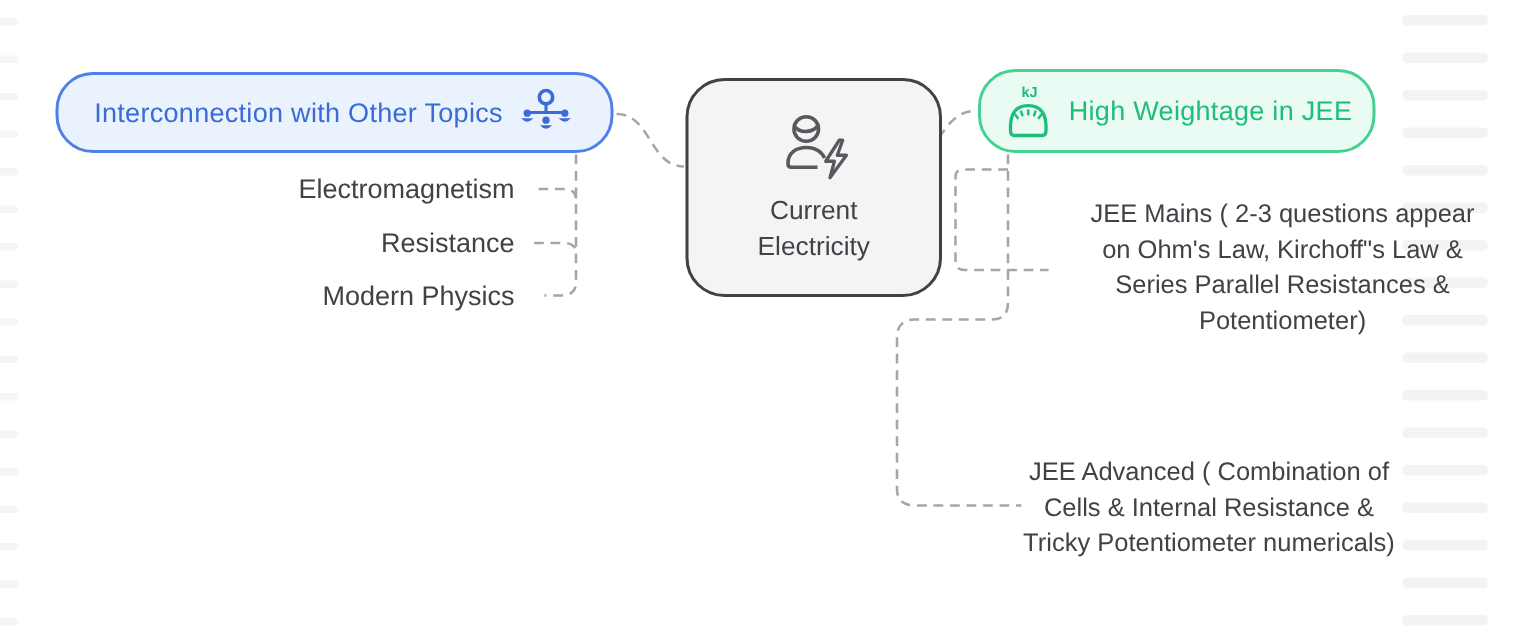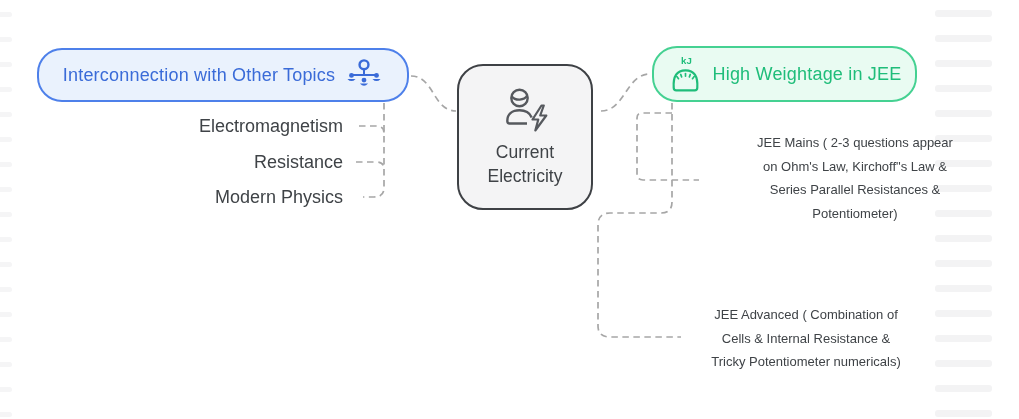--- a/index.html
+++ b/index.html
@@ -25,37 +25,37 @@
   }
   #left-topic .pill-label{color:var(--blue-text);font-size:18px;letter-spacing:.2px;white-space:nowrap;}
   #right-topic{
     left:652px;top:46px;width:265px;height:56px;
     background:var(--green-bg);border:2px solid var(--green-border);
   }
   #right-topic .pill-label{color:var(--green-text);font-size:18px;letter-spacing:.2px;white-space:nowrap;}
 
   
   #center-node{
-    left:457px;top:64px;width:136px;height:146px;
+    left:457px;top:52px;width:171px;height:146px;
     background:var(--center-bg);border:2.5px solid var(--center-border);
     border-radius:26px;flex-direction:column;gap:8px;
   }
   #center-node .center-label{
     color:var(--dark-text);font-size:17.5px;line-height:24px;text-align:center;width:112px;
   }
 
   
   .left-child{
     position:absolute;z-index:2;right:676px;height:23px;line-height:23px;
     color:var(--dark-text);font-size:18px;white-space:nowrap;text-align:right;
   }
   
   .right-child{
     position:absolute;z-index:2;text-align:center;color:var(--dark-text);
-    font-size:13px;line-height:23.5px;white-space:pre-line;
+    font-size:17px;line-height:23.5px;white-space:pre-line;
   }
   #jee-mains{left:695px;top:131px;width:320px;}
   #jee-advanced{left:650px;top:303px;width:312px;}
 
   svg{display:block;}
 </style>
 </head>
 <body>
 
 <div id="bars" class="layer">

